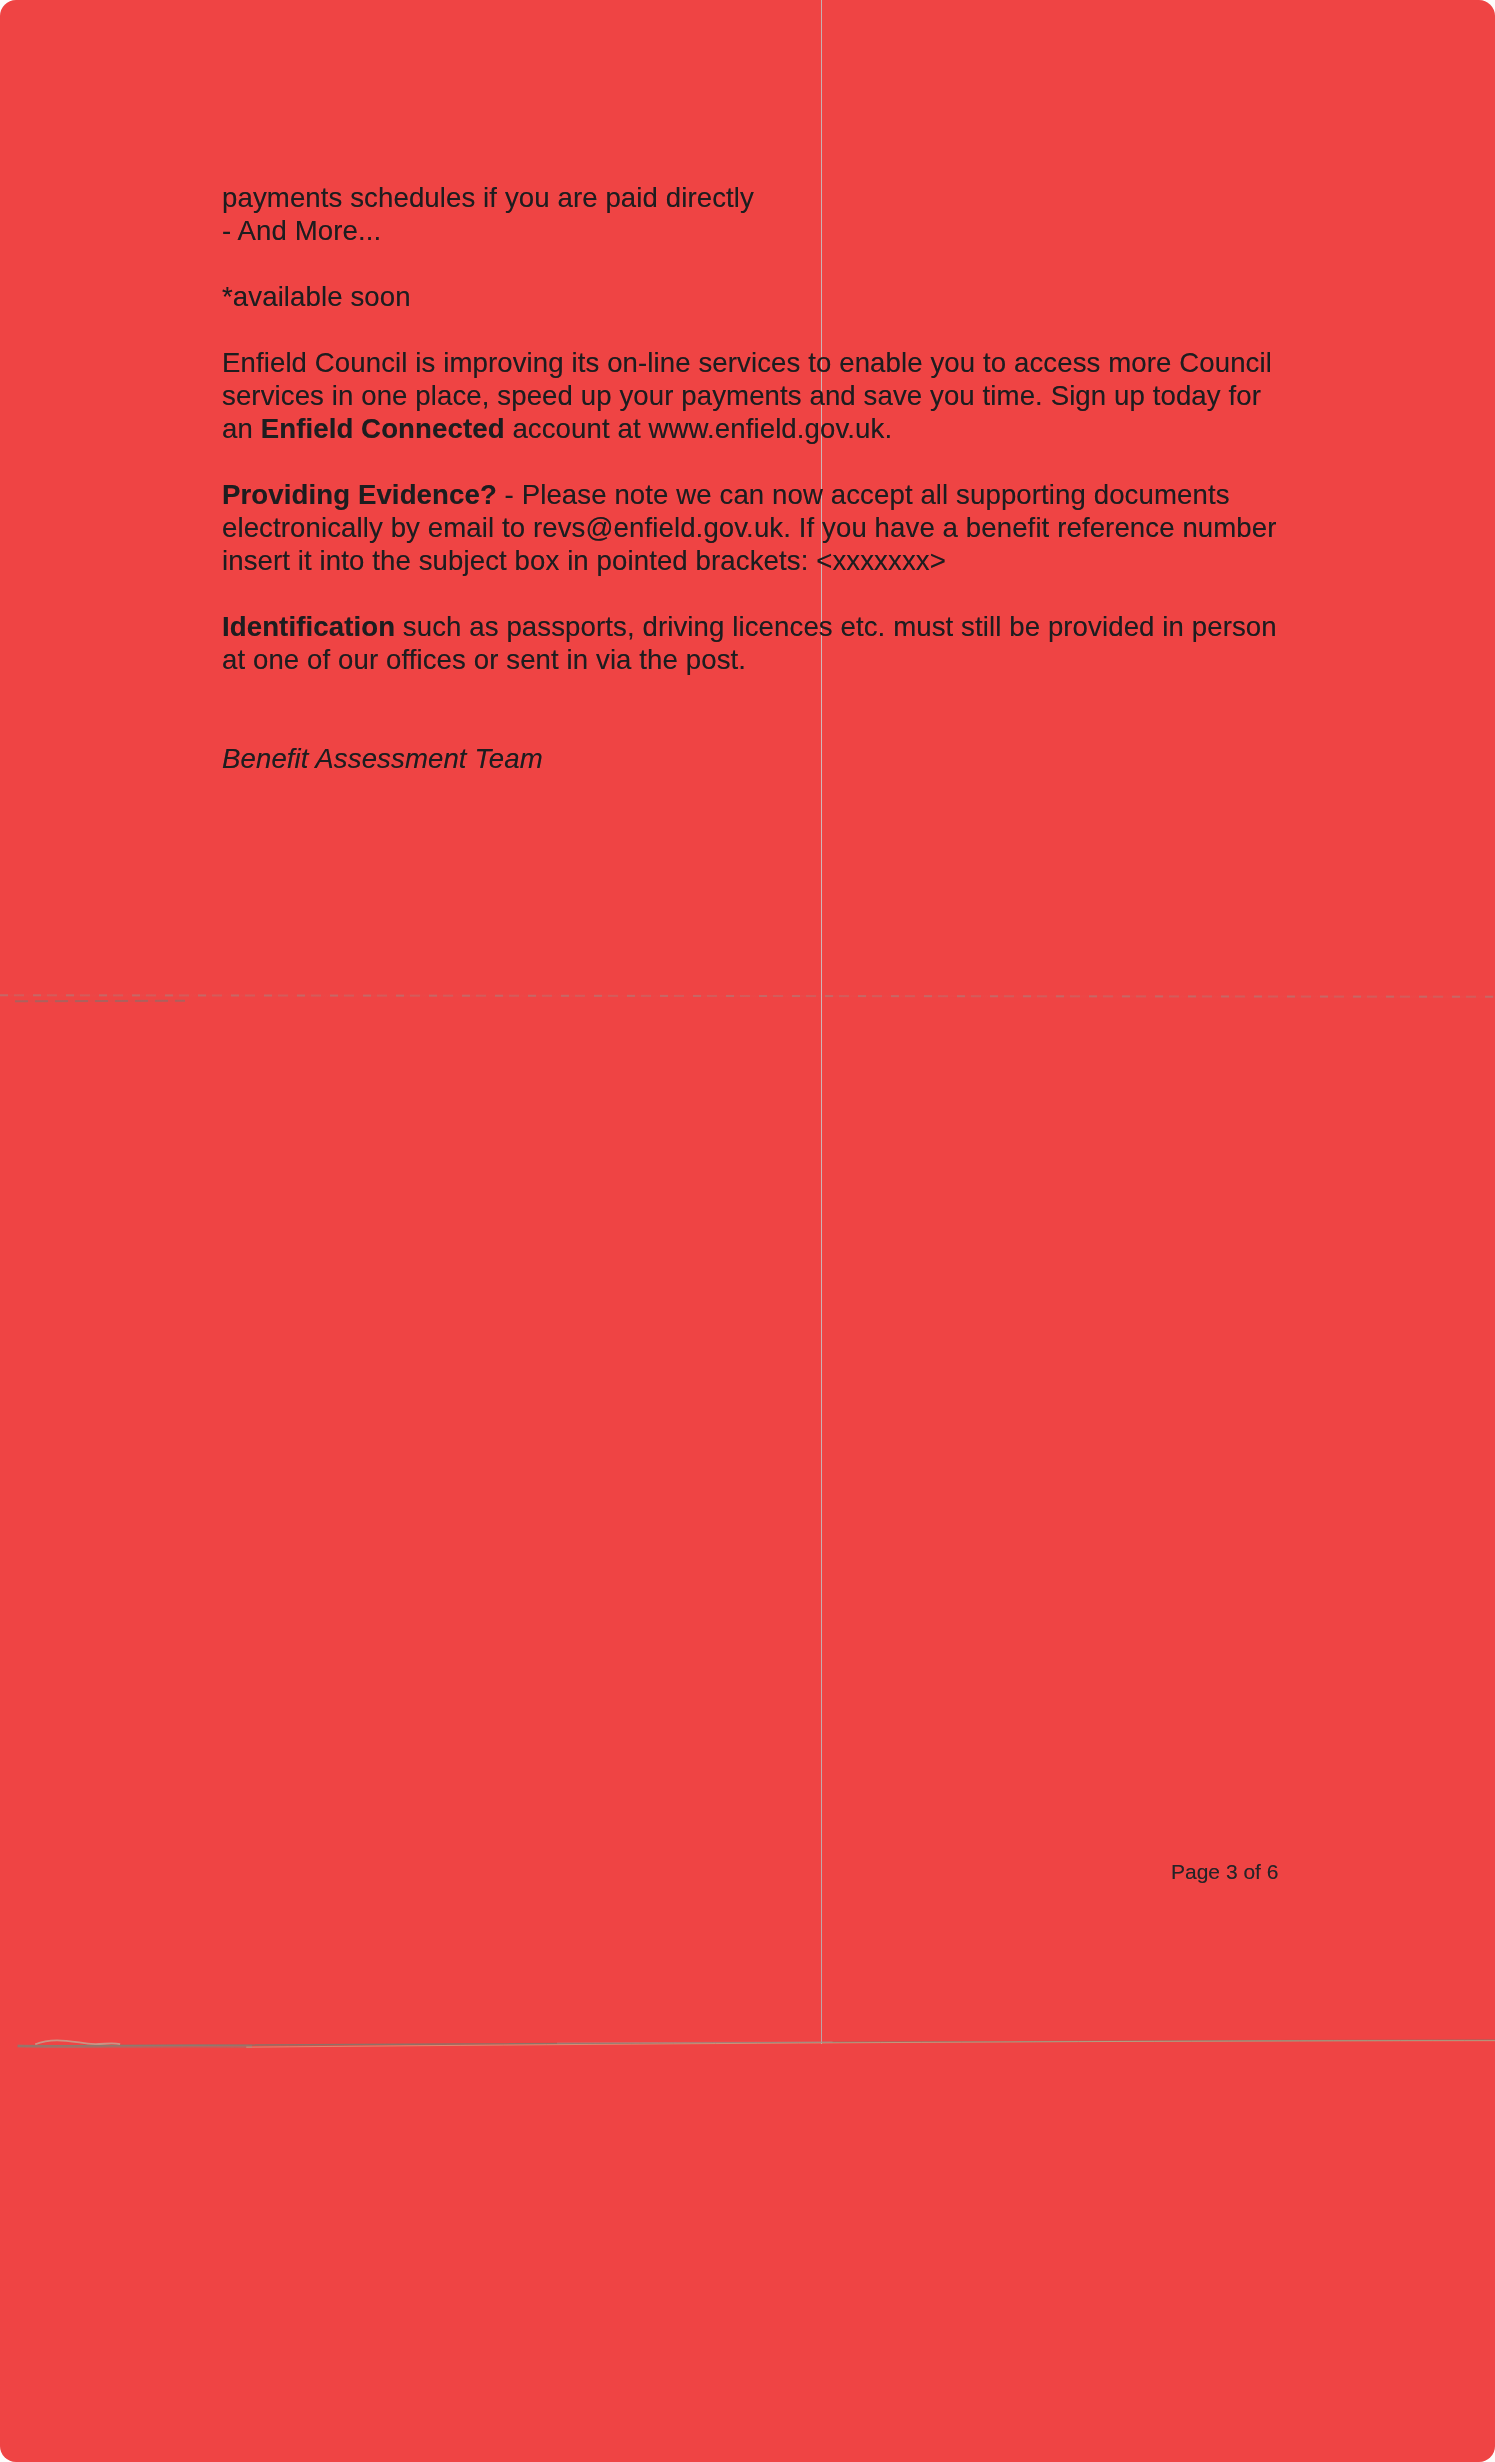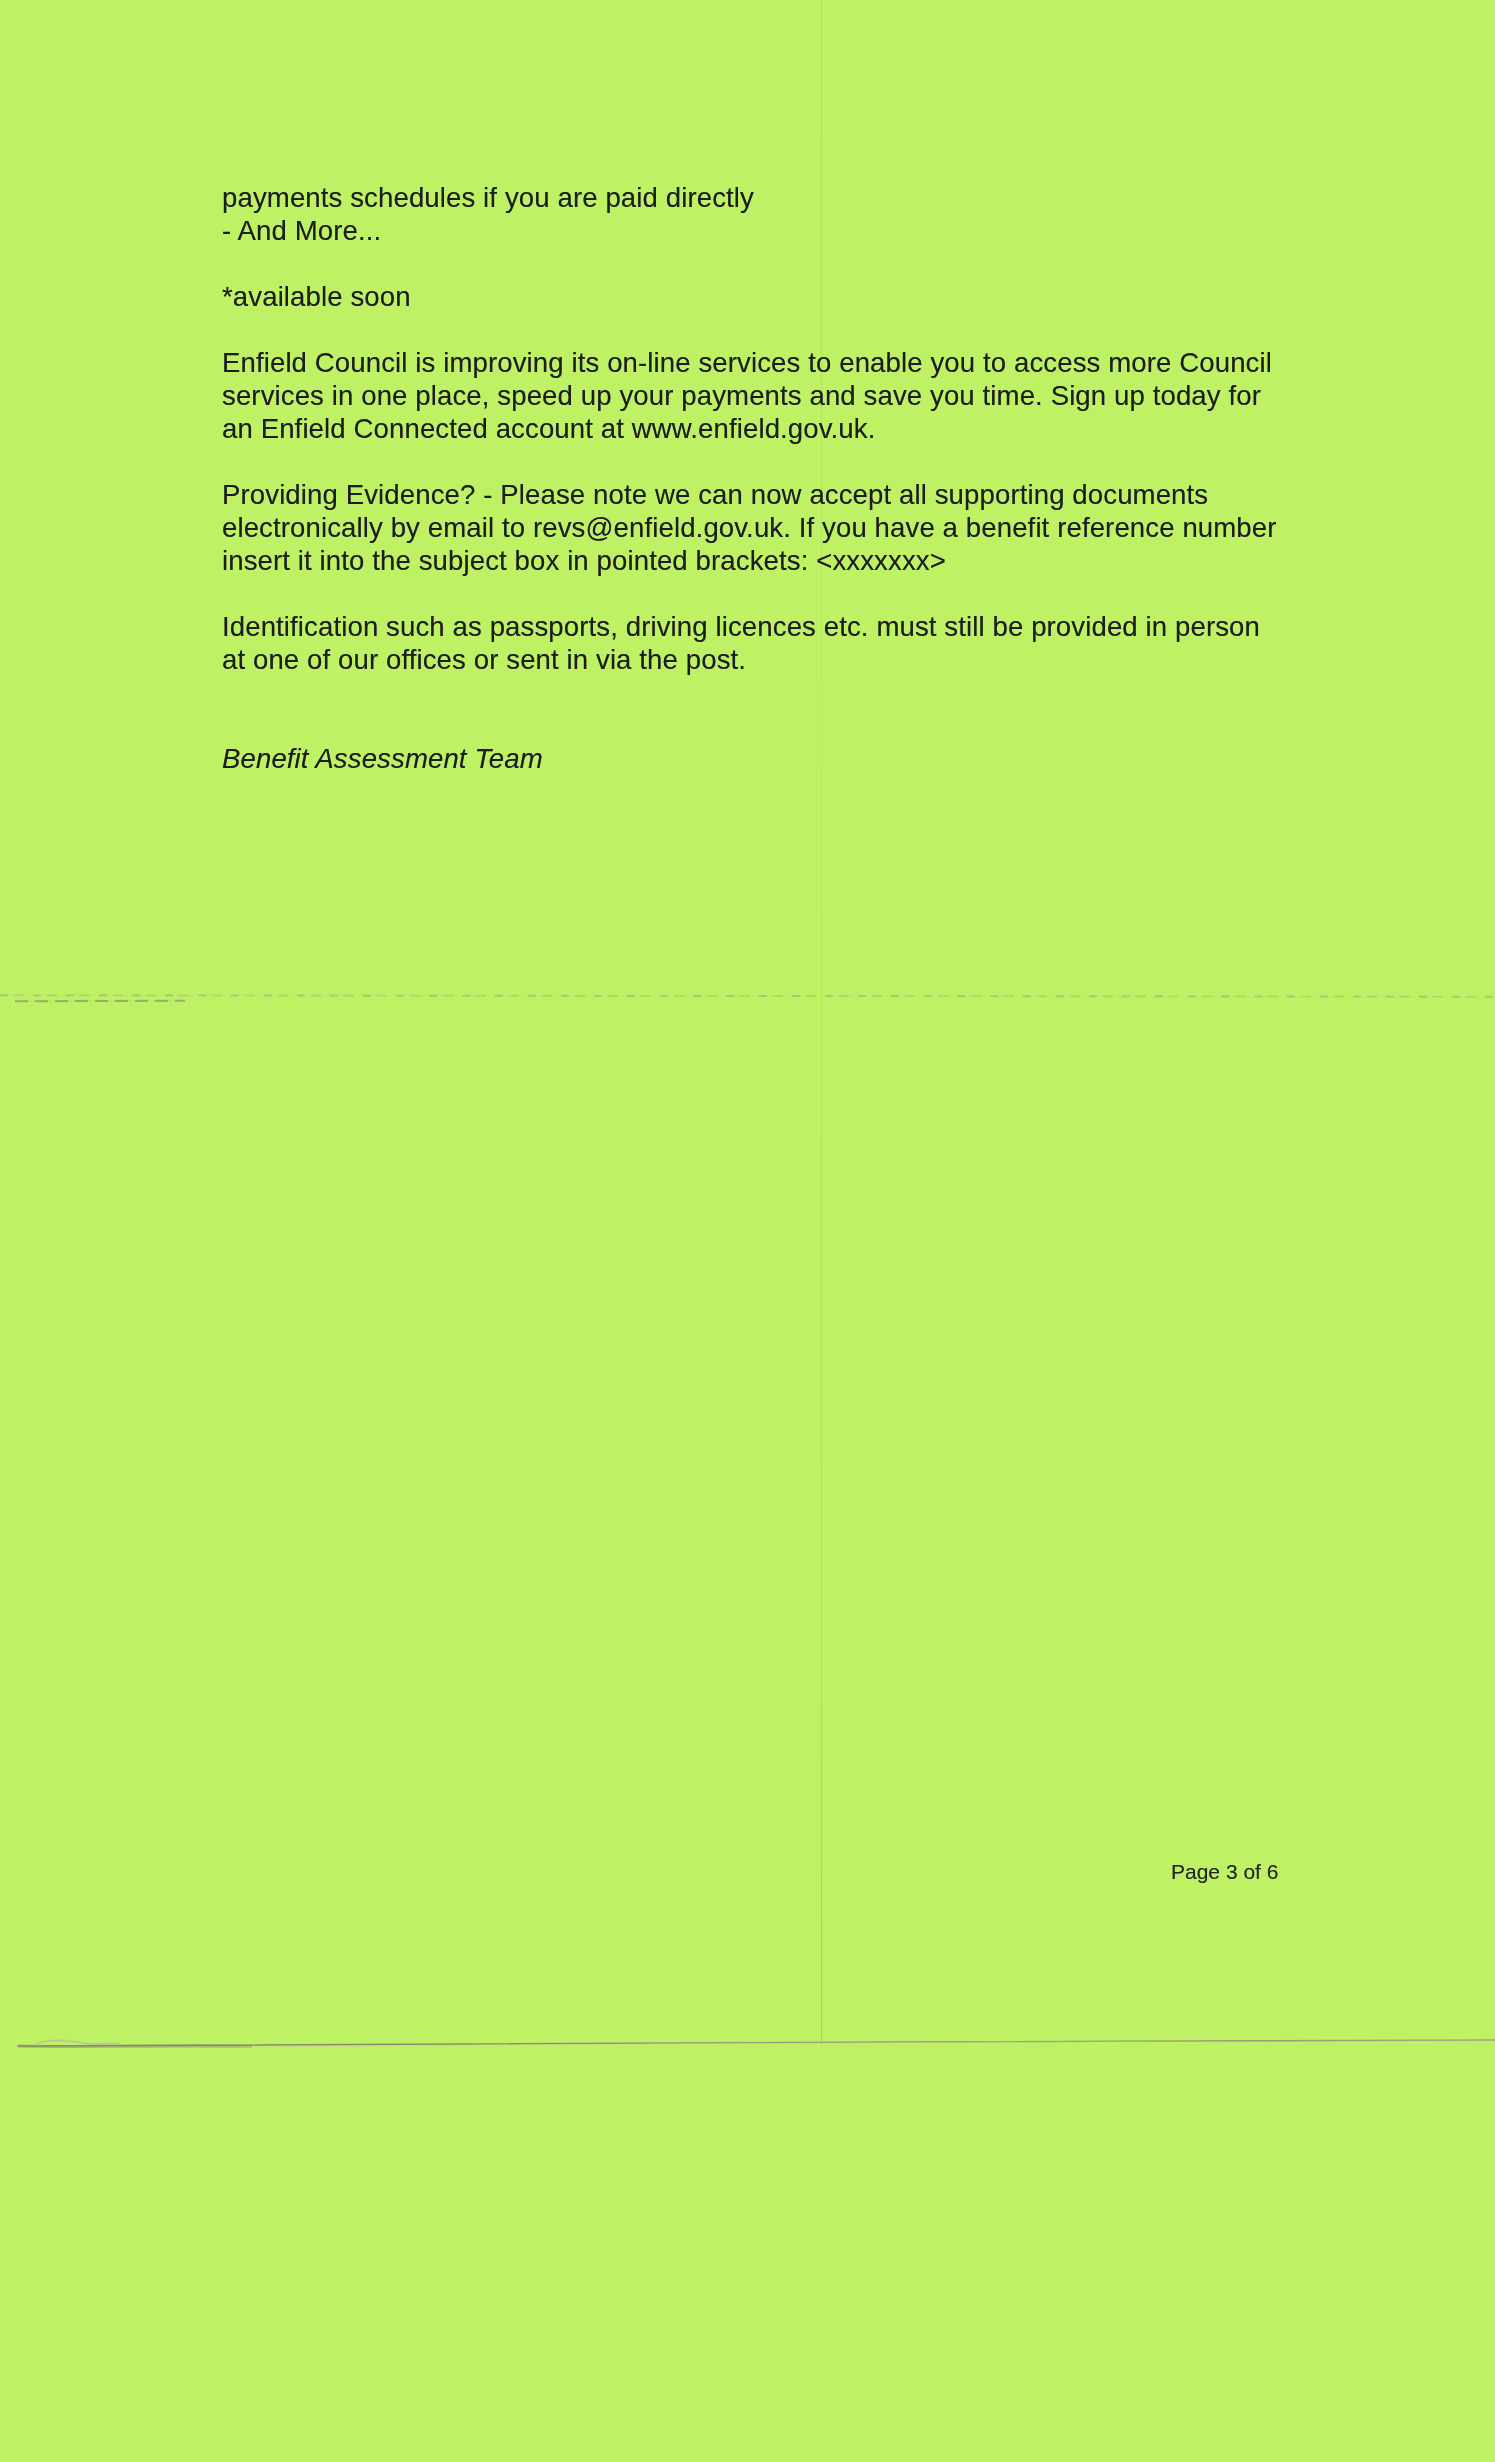--- a/index.html
+++ b/index.html
@@ -10,41 +10,42 @@
     width: 1495px;
     height: 2462px;
     position: relative;
     background: #fdfdfc;
     font-family: "Liberation Sans", sans-serif;
     overflow: hidden;
   }
   .paper {
     position: absolute;
     inset: 0;
-    background: #bef264;
+    background: #ef4444;
+    border-radius: 16px;
   }
   
   .letter-body {
     position: absolute;
     left: 222px;
     top: 181px;
     width: 1114px;
     font-size: 27.6px;
     line-height: 33px;
     color: #1d1d1f;
     text-shadow: 0 0 0.6px rgba(25,25,28,0.45);
     letter-spacing: 0.1px;
   }
   .para {
     margin: 33px 0 0 0;
     white-space: nowrap;
   }
   .para:first-child { margin-top: 0; }
   .para.signature { margin-top: 66px; font-style: italic; }
-  .para strong { font-weight: normal; text-align: right; }
+  .para strong { font-weight: bold; text-align: right; }
 
   
   .fold-v {
     position: absolute;
     left: 821px;
     top: 0;
     width: 1.2px;
     height: 2044px;
     background: linear-gradient(180deg, #c0c0c2 0%, #cbcbcd 35%, #c3c3c5 70%, #b4b4b6 100%);
     opacity: 0.85;

